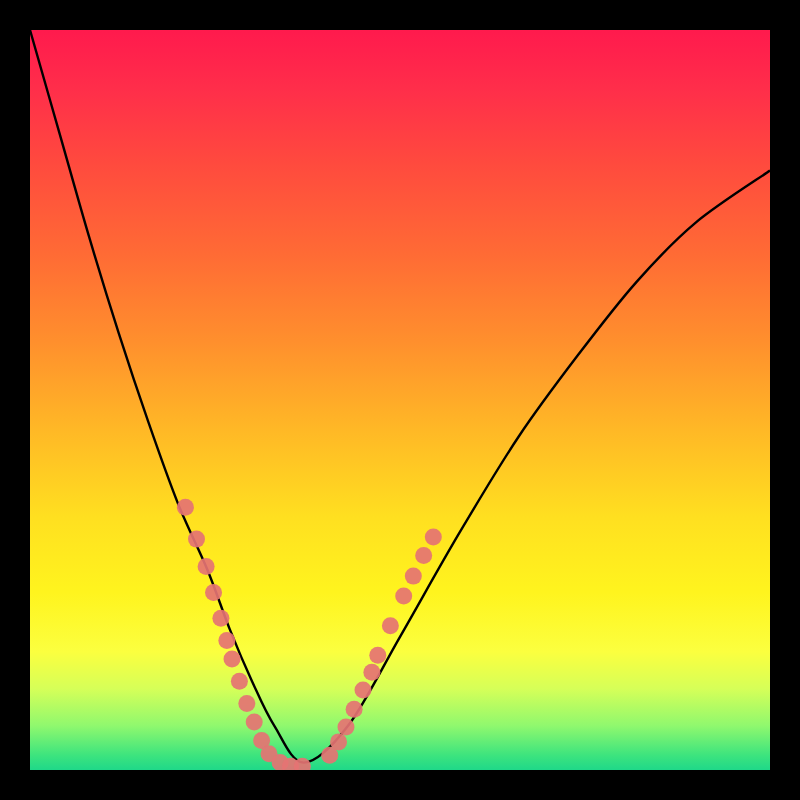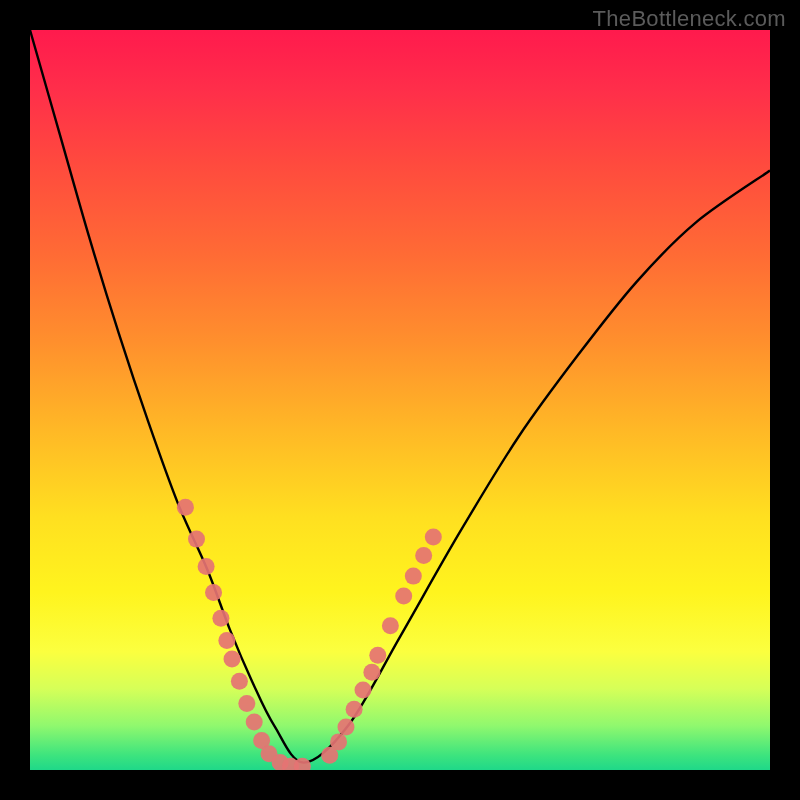--- a/index.html
+++ b/index.html
@@ -90,14 +90,13 @@
           <circle cx="341.88" cy="642.32" r="8.5" fill="#e57373" fill-opacity="0.92"></circle>
           <circle cx="347.79999999999995" cy="625.3" r="8.5" fill="#e57373" fill-opacity="0.92"></circle>
           <circle cx="360.38" cy="595.6999999999999" r="8.5" fill="#e57373" fill-opacity="0.92"></circle>
           <circle cx="373.7" cy="566.1" r="8.5" fill="#e57373" fill-opacity="0.92"></circle>
           <circle cx="383.32" cy="546.12" r="8.5" fill="#e57373" fill-opacity="0.92"></circle>
           <circle cx="393.68" cy="525.4" r="8.5" fill="#e57373" fill-opacity="0.92"></circle>
           <circle cx="403.3" cy="506.90000000000003" r="8.5" fill="#e57373" fill-opacity="0.92"></circle>
         </g>
     </svg>
   </div>
-  <div class="watermark">TheBottleneck.com</div>
 </div>
 
 </body></html>

